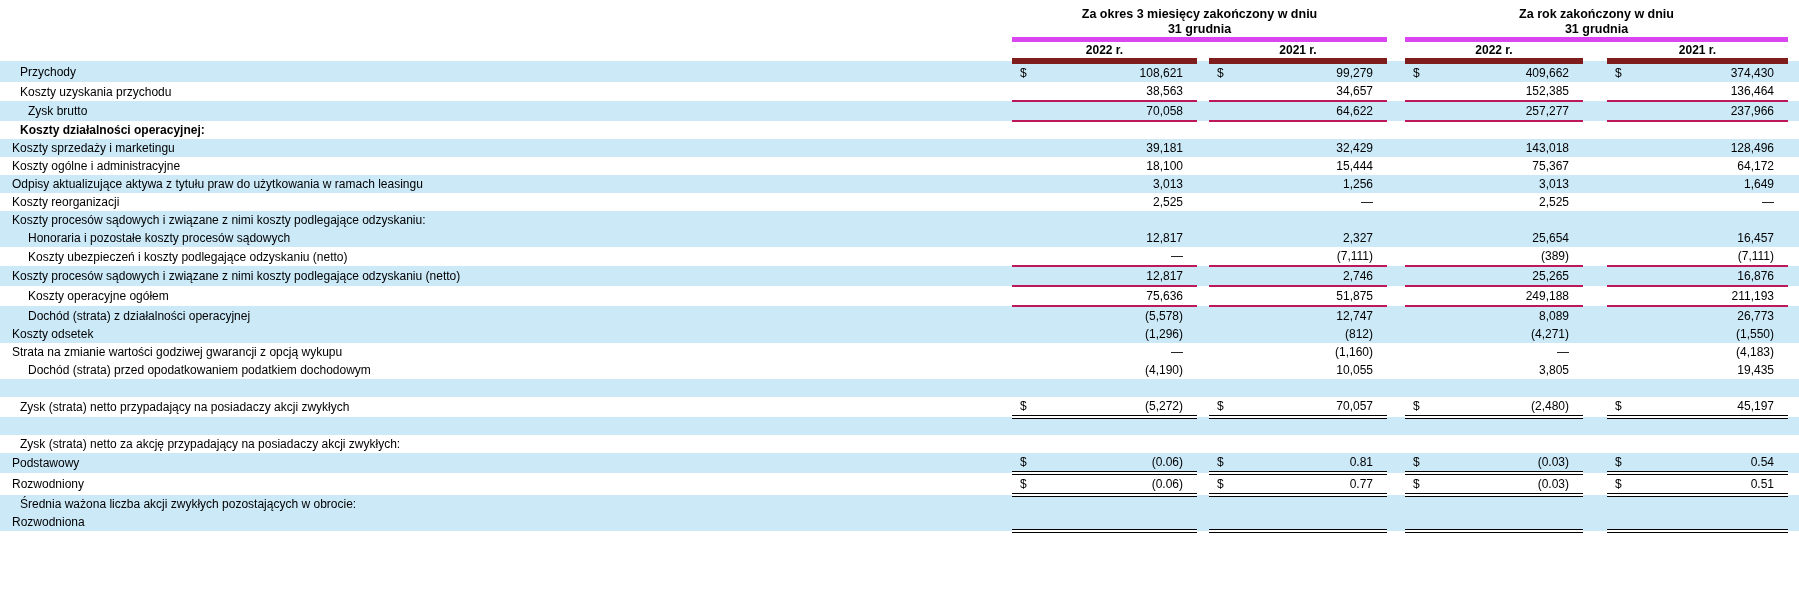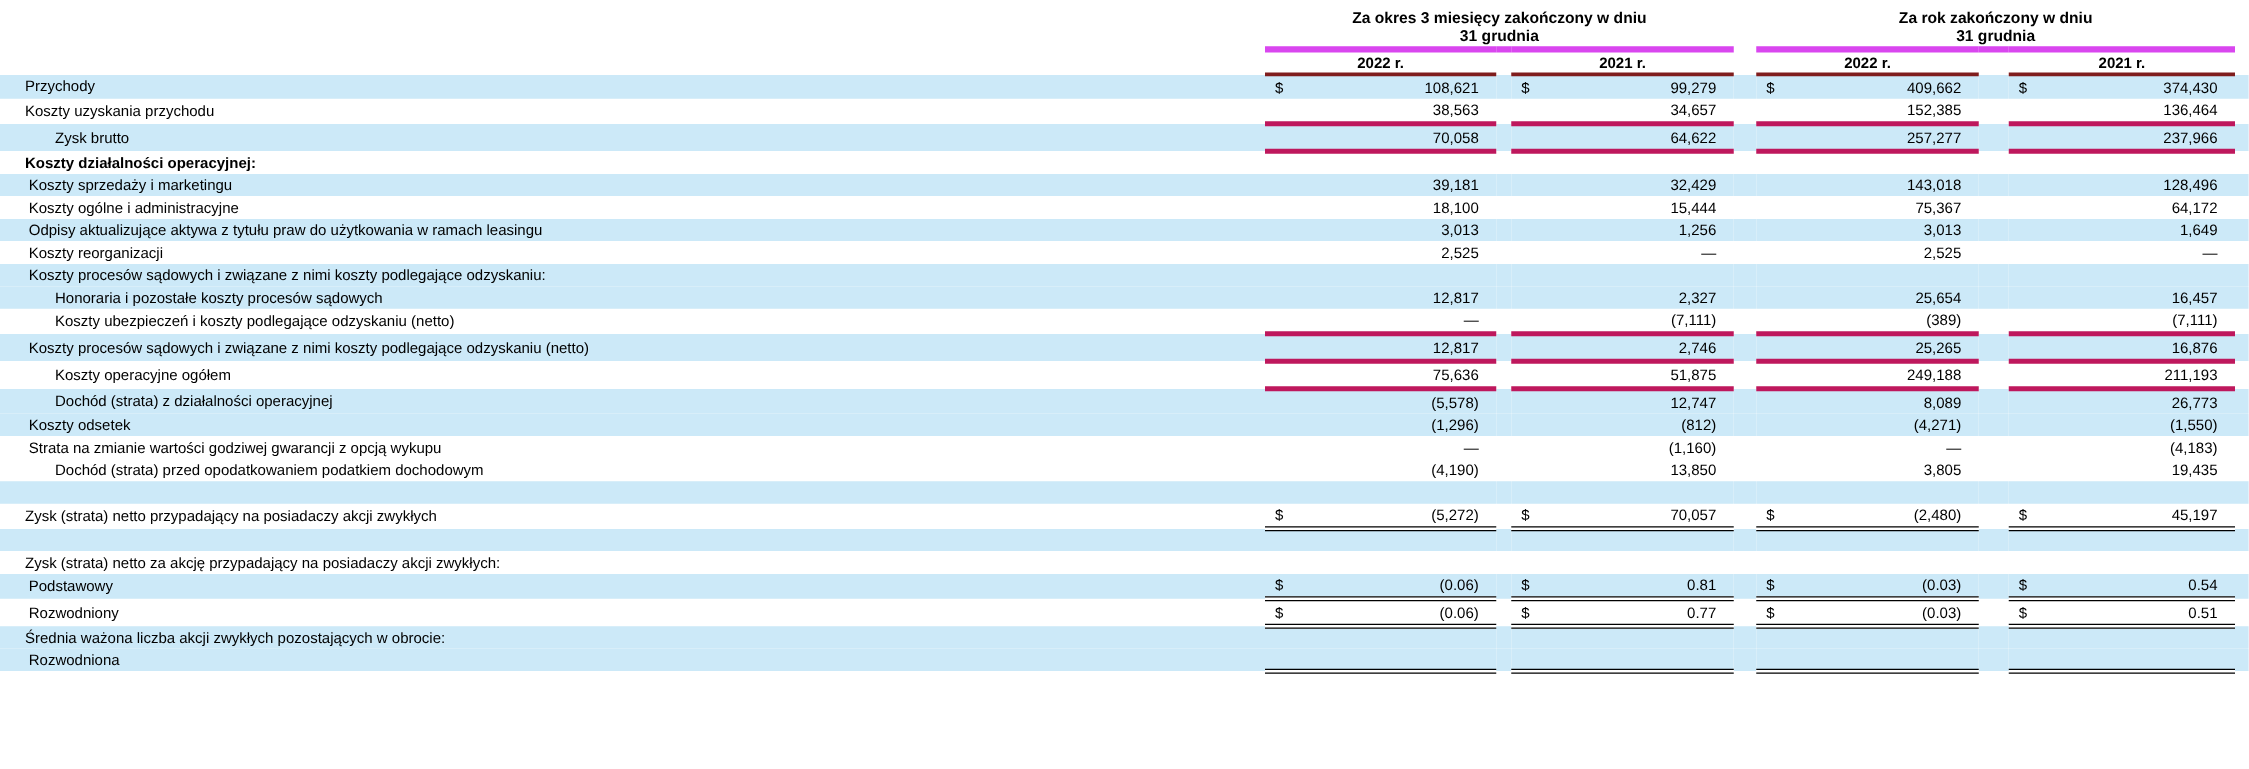--- a/index.html
+++ b/index.html
@@ -5,31 +5,31 @@
   html, body { margin:0; padding:0; background:#ffffff; }
   body {
     width:1799px; height:615px; overflow:hidden;
     font-family:"Liberation Sans", sans-serif;
     font-size:12px; color:#000;
   }
   table { border-collapse:collapse; table-layout:fixed; width:1799px; margin-top:3px; }
   td, th { padding:0; margin:0; vertical-align:middle; white-space:nowrap; overflow:hidden; font-weight:normal; }
   thead .grp { font-weight:bold; text-align:center; border-bottom:5px solid #d946ef; padding-top:4px; }
   thead .grp div { line-height:15px; font-size:12.5px; }
-  thead .yr  { font-weight:bold; text-align:center; border-bottom:3px solid #7f1d1d; height:16px; line-height:16px; font-size:12px; }
+  thead .yr  { font-weight:bold; text-align:center; border-bottom:6px solid #7f1d1d; height:16px; line-height:16px; font-size:12px; }
   thead .blankhead { border:none; }
   tbody td { height:18px; line-height:18px; box-sizing:border-box; }
   tr.hl td { background:#cce9f8; }
   .label { padding-left:20px; }
-  .ind1  { padding-left:23px; }
-  .ind2  { padding-left:44px; }
+  .ind1  { padding-left:12px; }
+  .ind2  { padding-left:28px; }
   .b     { font-weight:bold; }
   .val   { text-align:right; padding-right:14px; padding-left:8px; }
   .val .cur { float:left; }
-  .single { border-bottom:4px solid #be185d; }
+  .single { border-bottom:2px solid #be185d; }
   .double { border-bottom:4px double #000; }
   .gap { border:none; }
 </style>
 </head>
 <body>
 
 <table>
   <colgroup>
     <col style="width:1012px">
     <col style="width:185px">
@@ -241,21 +241,21 @@
         <td class="gap"></td>
         <td class="val"><span class="cur"></span><span>—</span></td>
         <td class="gap"></td>
         <td class="val"><span class="cur"></span><span>(4,183)</span></td>
         <td class="gap"></td>
       </tr>
       <tr>
         <td class="label ind2">Dochód (strata) przed opodatkowaniem podatkiem dochodowym</td>
         <td class="val"><span class="cur"></span><span>(4,190)</span></td>
         <td class="gap"></td>
-        <td class="val"><span class="cur"></span><span>13,850</span></td>
+        <td class="val"><span class="cur"></span><span>10,055</span></td>
         <td class="gap"></td>
         <td class="val"><span class="cur"></span><span>3,805</span></td>
         <td class="gap"></td>
         <td class="val"><span class="cur"></span><span>19,435</span></td>
         <td class="gap"></td>
       </tr>
       <tr class="hl">
         <td class="label ind0"></td>
         <td class="val"></td>
         <td class="gap"></td>

